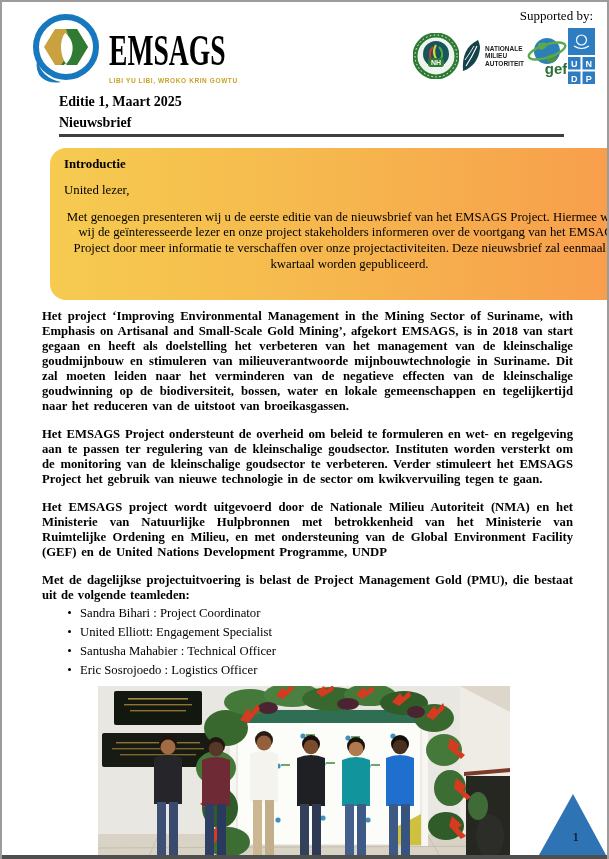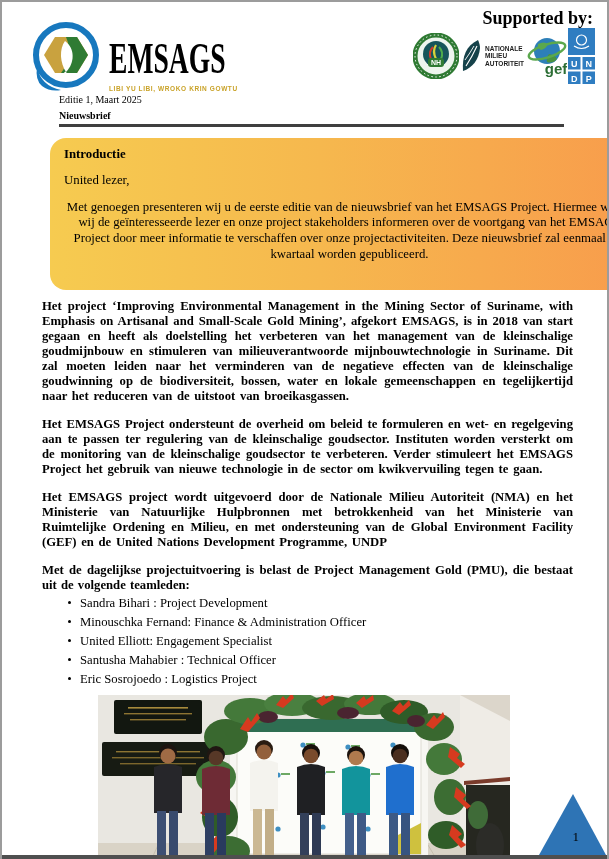--- a/index.html
+++ b/index.html
@@ -5,38 +5,38 @@
   * { margin:0; padding:0; box-sizing:border-box; }
   html,body { width:609px; height:859px; background:#ffffff; }
   body { font-family:"Liberation Serif", serif; color:#000; }
   .page {
     position:relative; width:609px; height:859px; background:#fff;
     border-left:2px solid #9c9c9c; border-top:2px solid #9c9c9c; border-right:2px solid #9c9c9c;
     overflow:hidden;
   }
   
   .header { position:relative; height:88px; }
-  .emsags-logo { position:absolute; left:26px; top:16px; display:flex; align-items:flex-start; }
+  .emsags-logo { position:absolute; left:26px; top:8px; display:flex; align-items:flex-start; }
   .logo-text { margin-left:5px; padding-top:16px; }
   .logo-name {
     display:inline-block; font-weight:bold; font-size:30px; letter-spacing:0px;
     transform:scale(0.92,1.45); transform-origin:left top; font-family:"Liberation Serif", serif;
   }
   .logo-tagline {
     margin-top:17px; color:#c9a227; font-weight:bold; font-size:6.5px; letter-spacing:0.6px;
     font-family:"Liberation Sans", sans-serif; white-space:nowrap;
   }
-  .supported { position:absolute; right:14px; top:6px; font-weight:bold; font-size:18px; }
+  .supported { position:absolute; right:14px; top:6px; font-weight:normal; font-size:13px; }
   .partners { position:absolute; right:12px; top:26px; display:flex; align-items:center; gap:1px; }
   .nma-wrap { display:flex; align-items:center; gap:3px; }
   .nma-text { font-family:"Liberation Sans", sans-serif; font-weight:bold; font-size:6.5px; line-height:1.15; color:#1c1c1c; }
   
   .edition-block { margin:4px 0 0 57px; }
-  .edition { font-weight:normal; font-size:10px; }
-  .newsletter { font-weight:bold; font-size:10px; margin-top:5px; }
+  .edition { font-weight:bold; font-size:14px; }
+  .newsletter { font-weight:bold; font-size:14px; margin-top:5px; }
   .rule { width:505px; height:2.5px; background:#3f3f3f; margin-top:3px; }
   
   .intro-box {
     margin:11px 0 0 48px; width:599px; border-radius:16px;
     background:linear-gradient(90deg,#F6CB50 0%,#F6B84E 45%,#F89B4C 100%);
     padding:9px 14px 28px 14px; font-size:12.8px; line-height:1.22;
   }
   .intro-title { font-weight:bold; font-size:12.8px; }
   .intro-salutation { margin-top:11px; }
   .intro-body { margin-top:11px; text-align:center; }
@@ -149,25 +149,24 @@
     <div class="intro-salutation">United lezer,</div>
     <div class="intro-body">Met genoegen presenteren wij u de eerste editie van de nieuwsbrief van het EMSAGS Project. Hiermee willen wij de geïnteresseerde lezer en onze project stakeholders informeren over de voortgang van het EMSAGS Project door meer informatie te verschaffen over onze projectactiviteiten. Deze nieuwsbrief zal eenmaal per kwartaal worden gepubliceerd.</div>
   </div>
 
   <div class="main-text">
     <p>Het project ‘Improving Environmental Management in the Mining Sector of Suriname, with Emphasis on Artisanal and Small-Scale Gold Mining’, afgekort EMSAGS, is in 2018 van start gegaan en heeft als doelstelling het verbeteren van het management van de kleinschalige goudmijnbouw en stimuleren van milieuverantwoorde mijnbouwtechnologie in Suriname. Dit zal moeten leiden naar het verminderen van de negatieve effecten van de kleinschalige goudwinning op de biodiversiteit, bossen, water en lokale gemeenschappen en tegelijkertijd naar het reduceren van de uitstoot van broeikasgassen.</p>
     <p>Het EMSAGS Project ondersteunt de overheid om beleid te formuleren en wet- en regelgeving aan te passen ter regulering van de kleinschalige goudsector. Instituten worden versterkt om de monitoring van de kleinschalige goudsector te verbeteren. Verder stimuleert het EMSAGS Project het gebruik van nieuwe technologie in de sector om kwikvervuiling tegen te gaan.</p>
     <p>Het EMSAGS project wordt uitgevoerd door de Nationale Milieu Autoriteit (NMA) en het Ministerie van Natuurlijke Hulpbronnen met betrokkenheid van het Ministerie van Ruimtelijke Ordening en Milieu, en met ondersteuning van de Global Environment Facility (GEF) en de United Nations Development Programme, UNDP</p>
     <p class="last">Met de dagelijkse projectuitvoering is belast de Project Management Gold (PMU), die bestaat uit de volgende teamleden:</p>
     <ul class="team">
-      <li>Sandra Bihari : Project Development</li>
-      <li>Minouschka Fernand: Finance &amp; Administration Officer</li>
+      <li>Sandra Bihari : Project Coordinator</li>
       <li>United Elliott: Engagement Specialist</li>
       <li>Santusha Mahabier : Technical Officer</li>
-      <li>Eric Sosrojoedo : Logistics Project</li>
+      <li>Eric Sosrojoedo : Logistics Officer</li>
     </ul>
   </div>
 
   <svg class="photo" viewBox="0 0 412 217">
 
     <rect width="412" height="217" fill="#e9e7e1"></rect>
     <rect x="362" y="0" width="50" height="217" fill="#efece6"></rect>
     <path d="M362 0 L412 26 L412 0 Z" fill="#dcd6cb"></path>
     <rect x="0" y="148" width="412" height="69" fill="#d9d3c6"></rect>
     <g stroke="#c6bfae" stroke-width="1">

